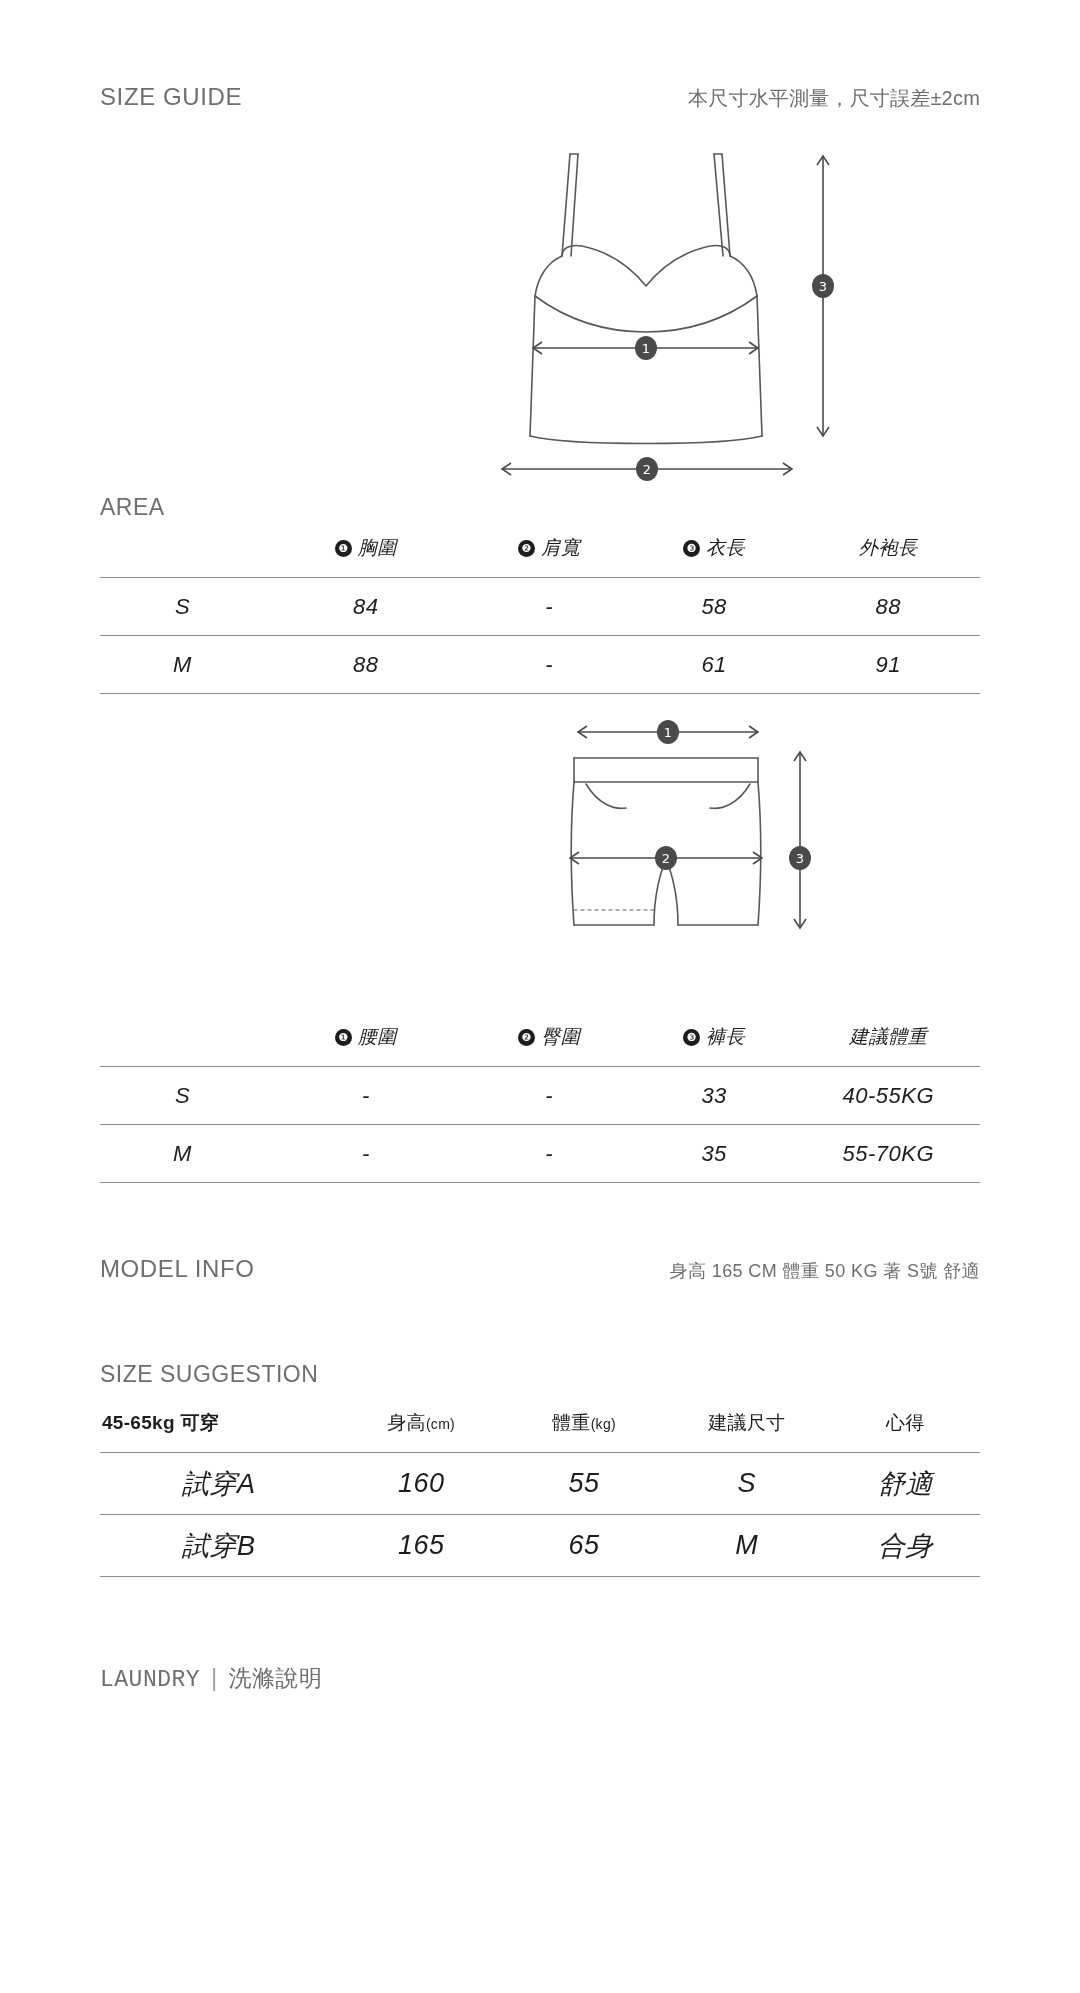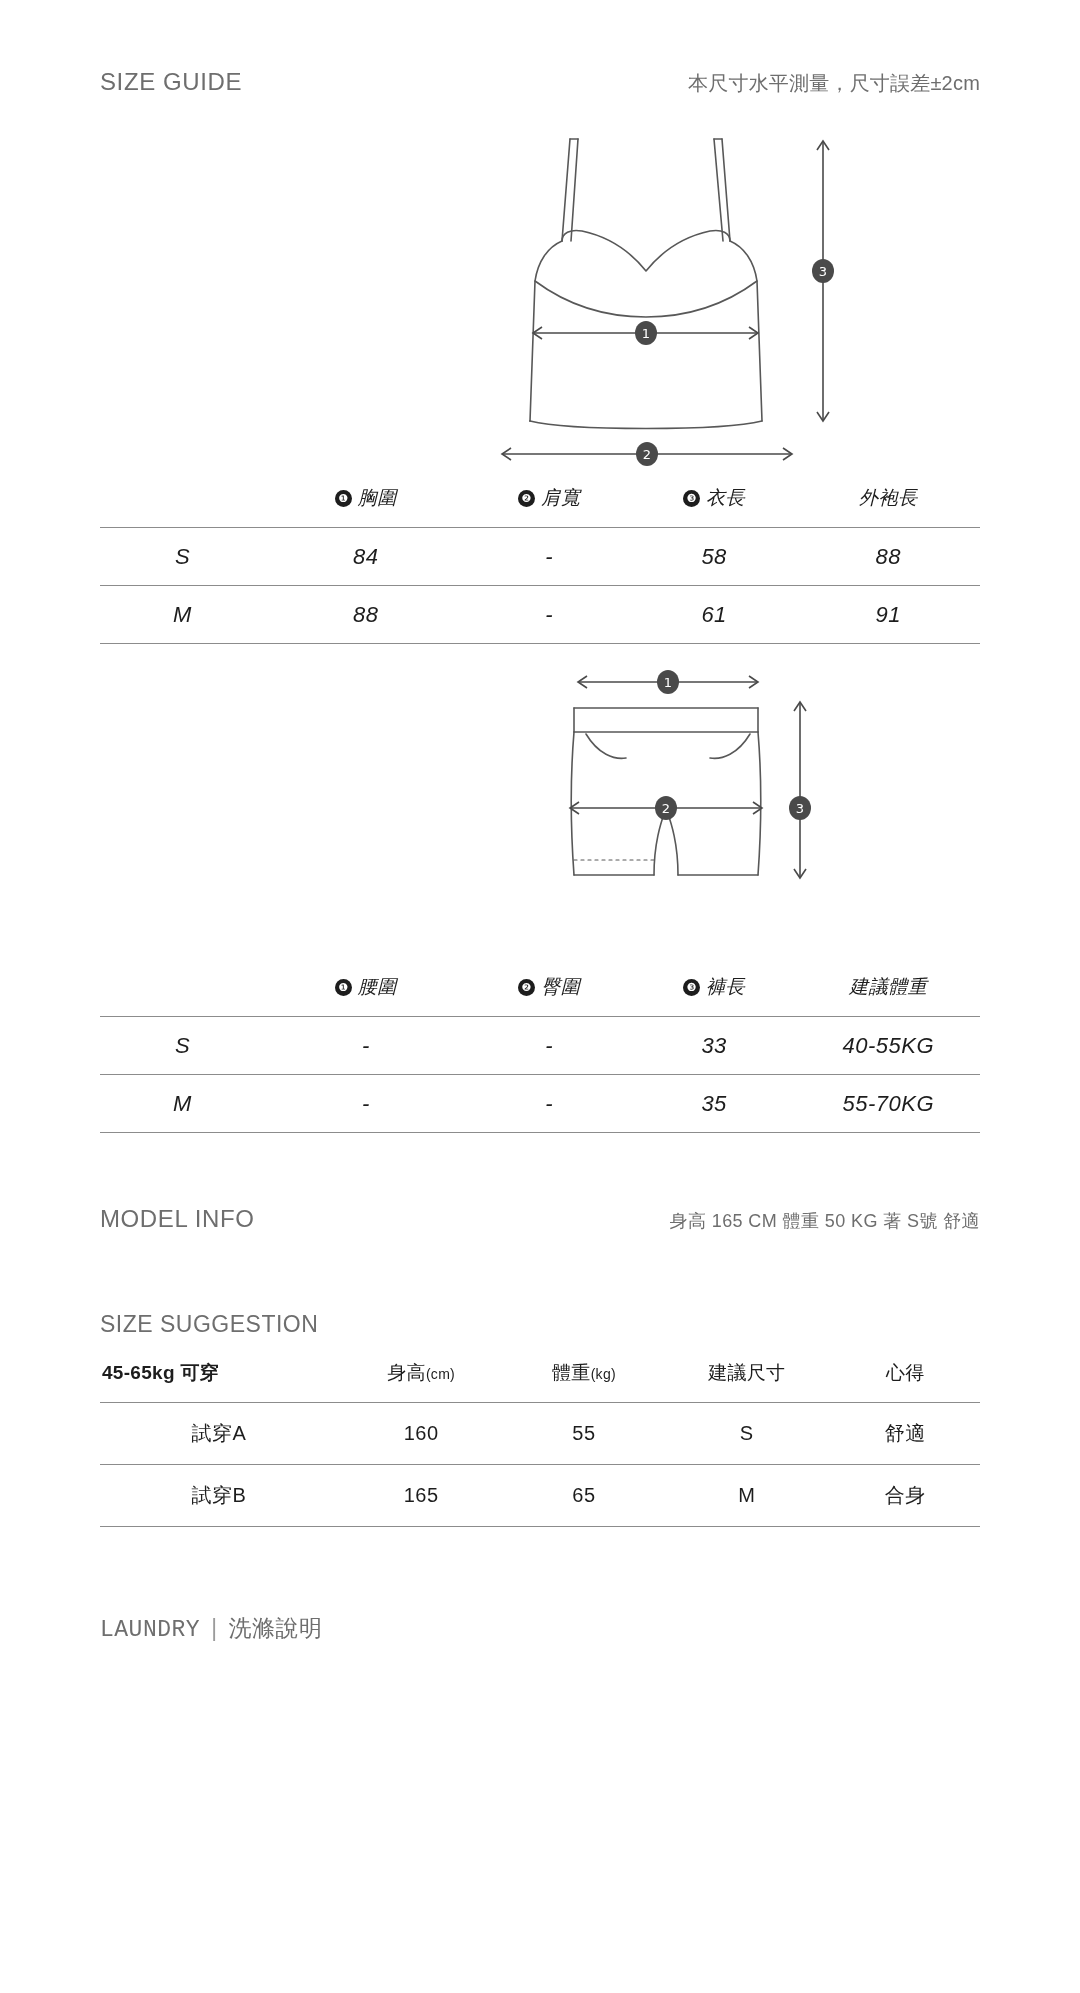--- a/index.html
+++ b/index.html
@@ -12,21 +12,21 @@
     height: 1993px;
     position: relative;
     font-family: "Liberation Sans", "DejaVu Sans", sans-serif;
     color: #3f3f3f;
     overflow: hidden;
   }
   .page {
     position: relative;
     width: 1080px;
     height: 1993px;
-    padding: 0 100px;
+    padding: 15px 100px;
   }
 
   
   .header {
     position: relative;
     display: flex;
     align-items: baseline;
     justify-content: space-between;
     padding-top: 68px;
   }
@@ -157,24 +157,25 @@
     text-align: left;
     font-weight: 700;
     font-size: 19px;
     padding-left: 2px;
     margin-left: 28px;
   }
   table.s-table thead th .unit { font-size: 14px; }
   table.s-table tbody tr { border-top: 1.6px solid #8c8c8c; }
   table.s-table tbody tr:last-child { border-bottom: 1.6px solid #8c8c8c; }
   table.s-table tbody td {
-    font-size: 20px;
+    font-size: 27px;
     height: 62px;
     vertical-align: middle;
     letter-spacing: 0.5px;
+    font-style: italic;
   }
   .sc-1 { width: 27%; }
   .sc-2 { width: 19%; }
   .sc-3 { width: 18%; }
   .sc-4 { width: 19%; }
   .sc-5 { width: 17%; }
 
   
   .laundry-title {
     margin-top: 86px;
@@ -255,20 +256,21 @@
       <g stroke="#4a4a4a" stroke-width="1.6" fill="none">
         <line x1="593" y1="20" x2="593" y2="300"></line>
         <polyline points="587,29 593,20 599,29"></polyline>
         <polyline points="587,291 593,300 599,291"></polyline>
       </g>
       <ellipse cx="593" cy="150" rx="11" ry="12" fill="#4a4a4a"></ellipse>
       <text x="593" y="155" text-anchor="middle" font-size="13" fill="#ffffff" font-family="DejaVu Sans, sans-serif">3</text>
     </svg>
   </div>
 
+  <div class="area-label">AREA</div>
 
   <table class="m-table">
     <colgroup>
       <col class="col-size">
         <col class="col-a">
         <col class="col-b">
         <col class="col-c">
         <col class="col-d">
     </colgroup>
     <thead>

